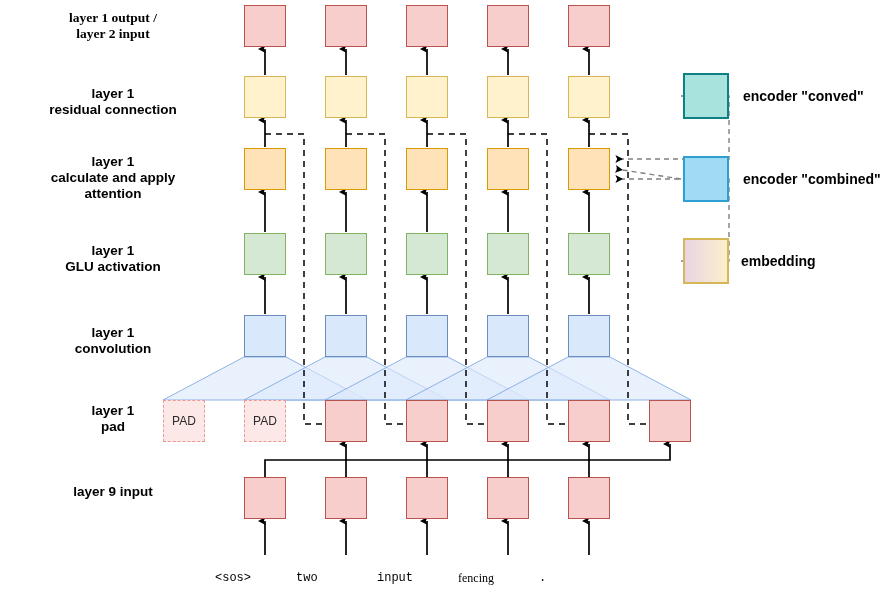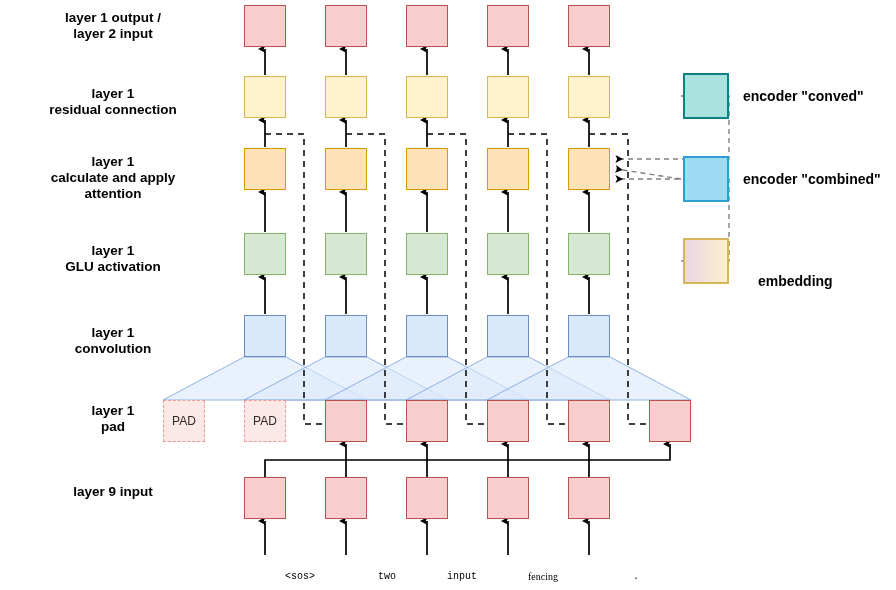--- a/index.html
+++ b/index.html
@@ -35,23 +35,23 @@
     font-family: "Liberation Sans", sans-serif;
     font-size: 14px;
     font-weight: bold;
     color: #000000;
     white-space: nowrap;
     line-height: 16px;
   }
   .token-label {
     position: absolute;
     font-family: "Liberation Mono", monospace;
-    font-size: 10px;
+    font-size: 12px;
     color: #000000;
-    text-align: right;
+    text-align: left;
     white-space: nowrap;
   }
   .node {
     position: absolute;
     box-sizing: border-box;
     border-width: 1.4px;
     border-style: solid;
   }
   .node.pad {
     border-style: dashed;
@@ -184,42 +184,42 @@
       <div class="node" style="left: 487px; top: 400px; width: 42px; height: 42px; background: rgb(248, 206, 204); border-color: rgb(184, 84, 80);"></div>
       <div class="node" style="left: 568px; top: 400px; width: 42px; height: 42px; background: rgb(248, 206, 204); border-color: rgb(184, 84, 80);"></div>
       <div class="node" style="left: 649px; top: 400px; width: 42px; height: 42px; background: rgb(248, 206, 204); border-color: rgb(184, 84, 80);"></div>
       <div class="node" style="left: 244px; top: 477px; width: 42px; height: 42px; background: rgb(248, 206, 204); border-color: rgb(184, 84, 80);"></div>
       <div class="node" style="left: 325px; top: 477px; width: 42px; height: 42px; background: rgb(248, 206, 204); border-color: rgb(184, 84, 80);"></div>
       <div class="node" style="left: 406px; top: 477px; width: 42px; height: 42px; background: rgb(248, 206, 204); border-color: rgb(184, 84, 80);"></div>
       <div class="node" style="left: 487px; top: 477px; width: 42px; height: 42px; background: rgb(248, 206, 204); border-color: rgb(184, 84, 80);"></div>
       <div class="node" style="left: 568px; top: 477px; width: 42px; height: 42px; background: rgb(248, 206, 204); border-color: rgb(184, 84, 80);"></div>
     </div>
   <div id="labels">
-      <div class="row-label" style="left: 0px; top: 10px; width: 226px;">layer 1 output /
+      <div class="row-label" style="left: 0px; top: 10px; width: 226px; font-family: Liberation Serif, serif;">layer 1 output /
 layer 2 input</div>
       <div class="row-label" style="left: 0px; top: 86px; width: 226px;">layer 1
 residual connection</div>
       <div class="row-label" style="left: 0px; top: 154px; width: 226px;">layer 1
 calculate and apply
 attention</div>
       <div class="row-label" style="left: 0px; top: 243px; width: 226px;">layer 1
 GLU activation</div>
       <div class="row-label" style="left: 0px; top: 325px; width: 226px;">layer 1
 convolution</div>
       <div class="row-label" style="left: 0px; top: 403px; width: 226px;">layer 1
 pad</div>
       <div class="row-label" style="left: 0px; top: 484px; width: 226px;">layer 9 input</div>
     </div>
   <div id="legend">
       <div class="legend-swatch" style="left: 683px; top: 73px; width: 46px; height: 46px; border-color: rgb(14, 128, 136); background: rgb(168, 228, 221);"></div>
       <div class="legend-label" style="left: 743px; top: 88px;">encoder "conved"</div>
       <div class="legend-swatch" style="left: 683px; top: 156px; width: 46px; height: 46px; border-color: rgb(46, 159, 209); background: rgb(159, 220, 243);"></div>
       <div class="legend-label" style="left: 743px; top: 171px;">encoder "combined"</div>
       <div class="legend-swatch" style="left: 683px; top: 238px; width: 46px; height: 46px; border-color: rgb(214, 182, 86); background: linear-gradient(90deg, rgb(232, 213, 226), rgb(252, 239, 205));"></div>
-      <div class="legend-label" style="left: 758px; top: 253px; margin-top: 20px;">embedding</div>
+      <div class="legend-label" style="left: 741px; top: 253px;">embedding</div>
     </div>
   <div id="tokens">
       <div class="token-label" style="left: 215px; top: 571px; width: 100px;">&lt;sos&gt;</div>
       <div class="token-label" style="left: 296px; top: 571px; width: 100px;">two</div>
       <div class="token-label" style="left: 377px; top: 571px; width: 100px;">input</div>
       <div class="token-label" style="left: 458px; top: 571px; width: 100px; font-family: Liberation Serif, serif;">fencing</div>
       <div class="token-label" style="left: 539px; top: 571px; width: 100px;">.</div>
     </div>
 
 </div>

